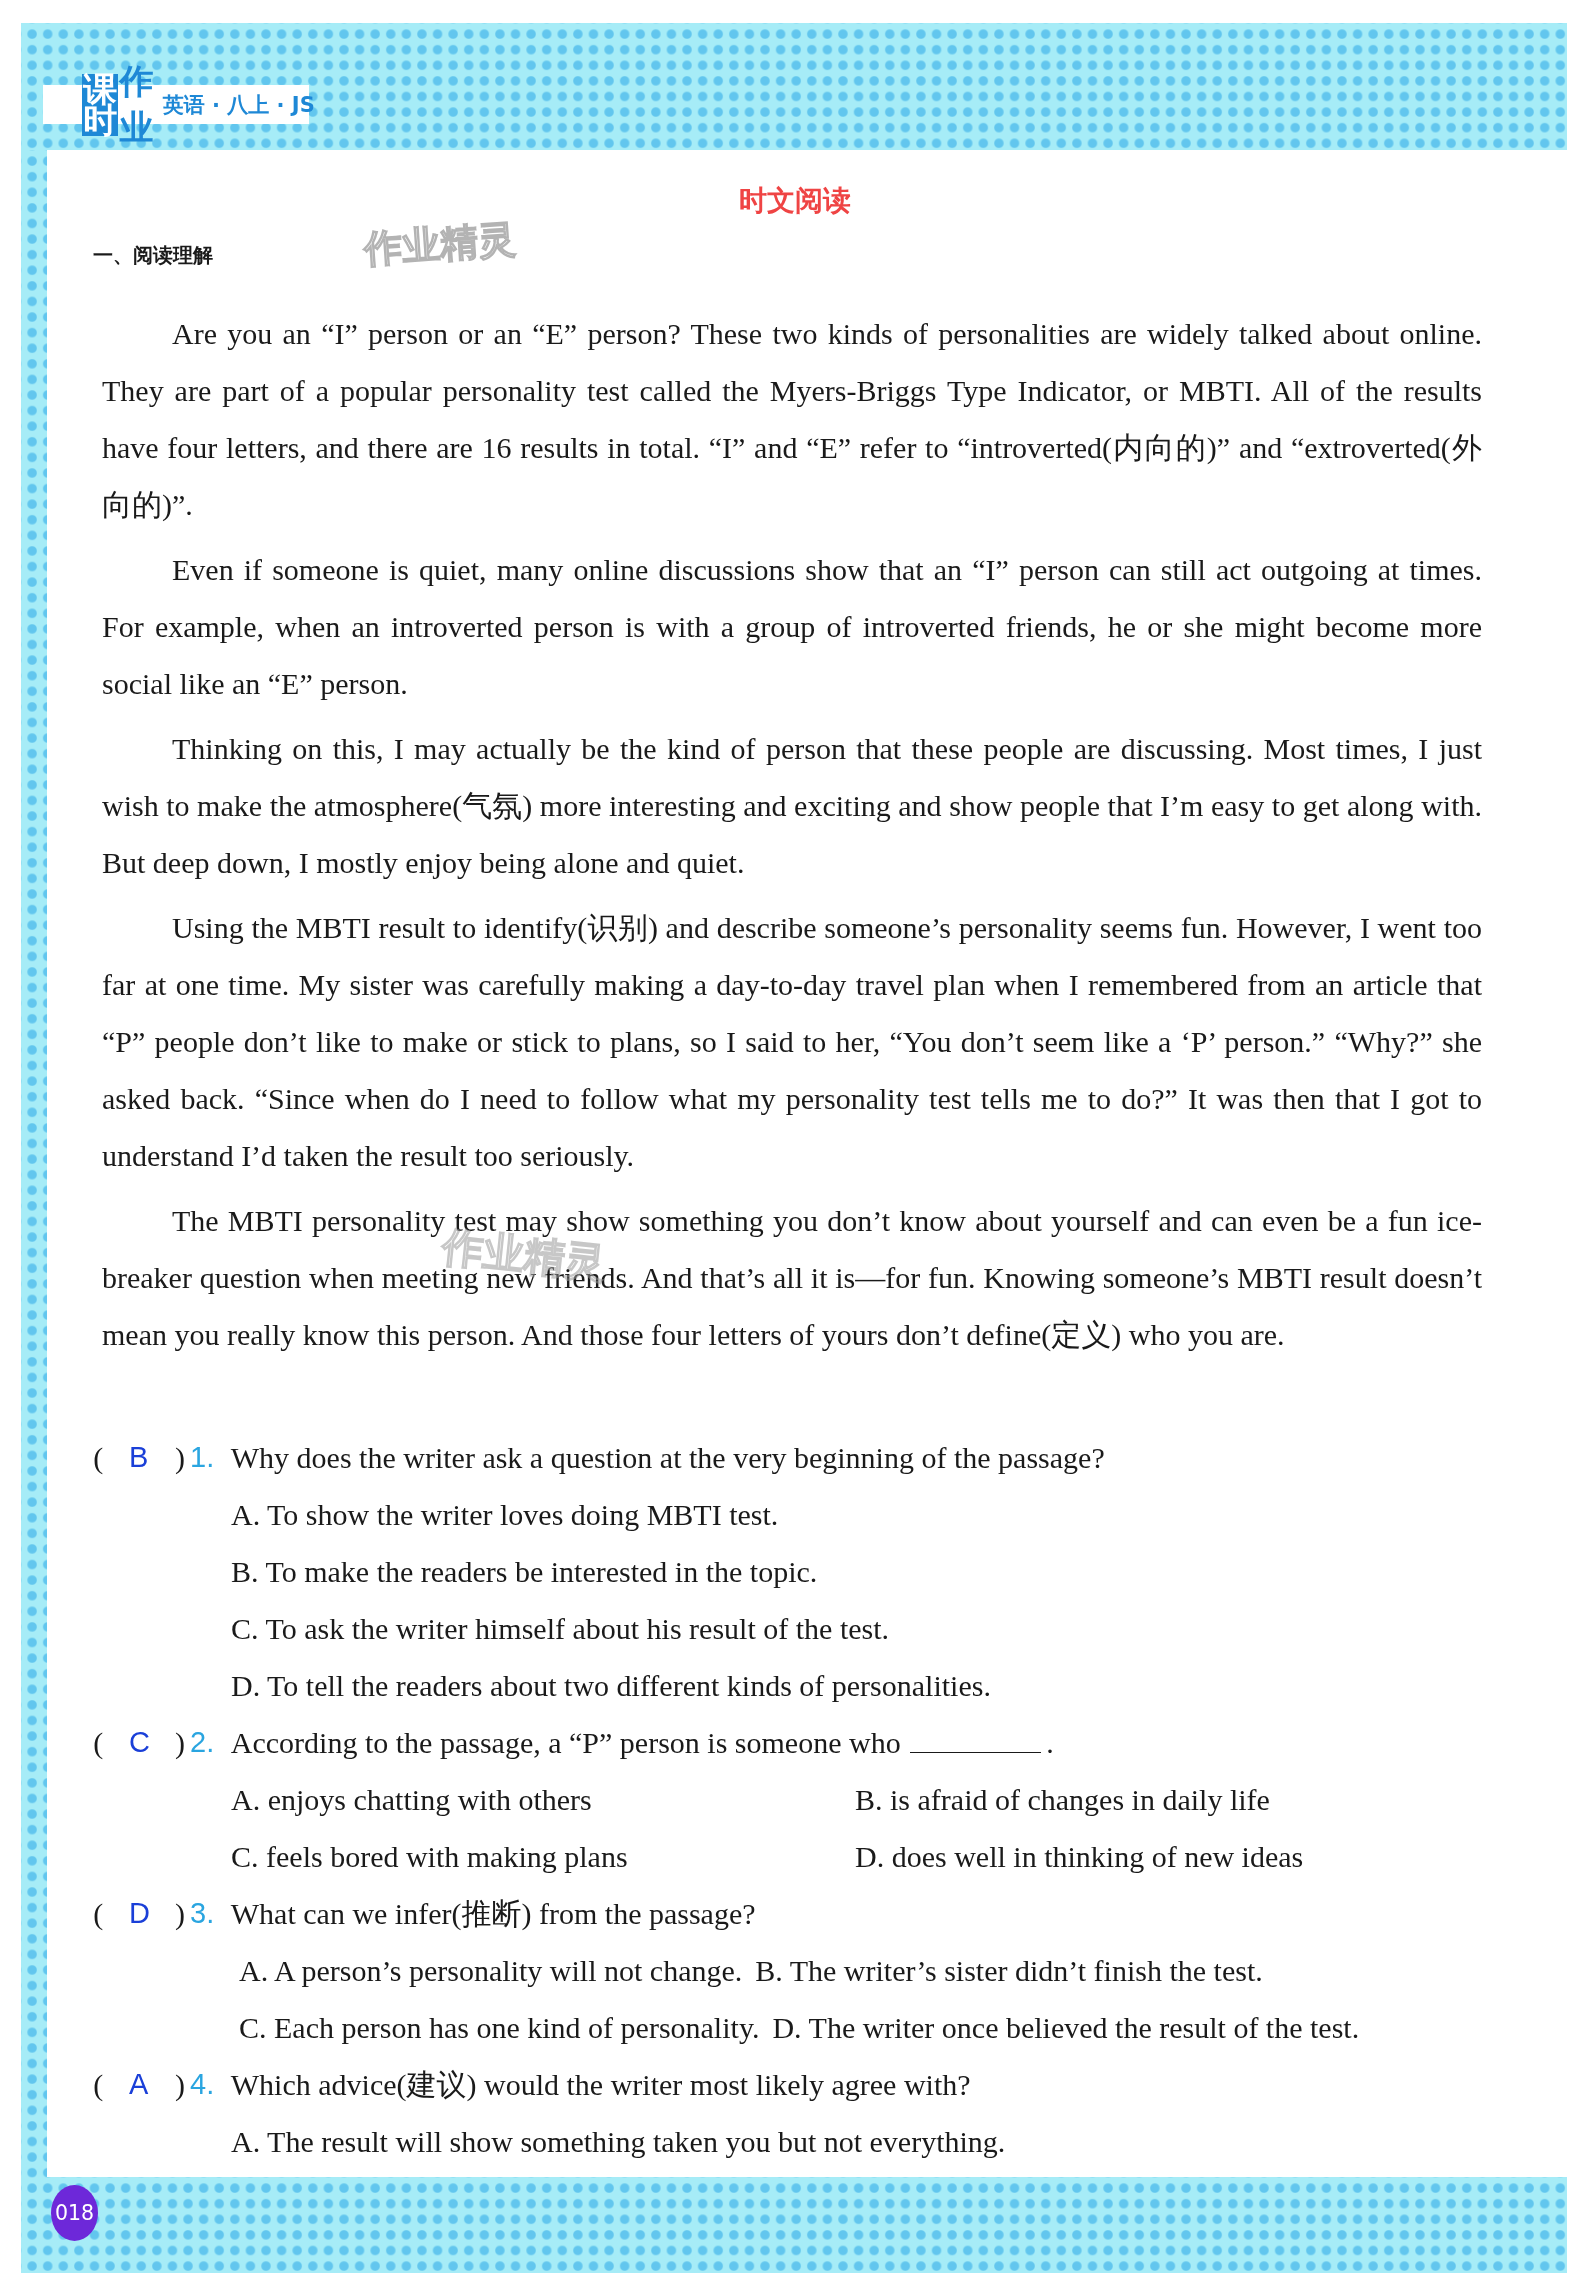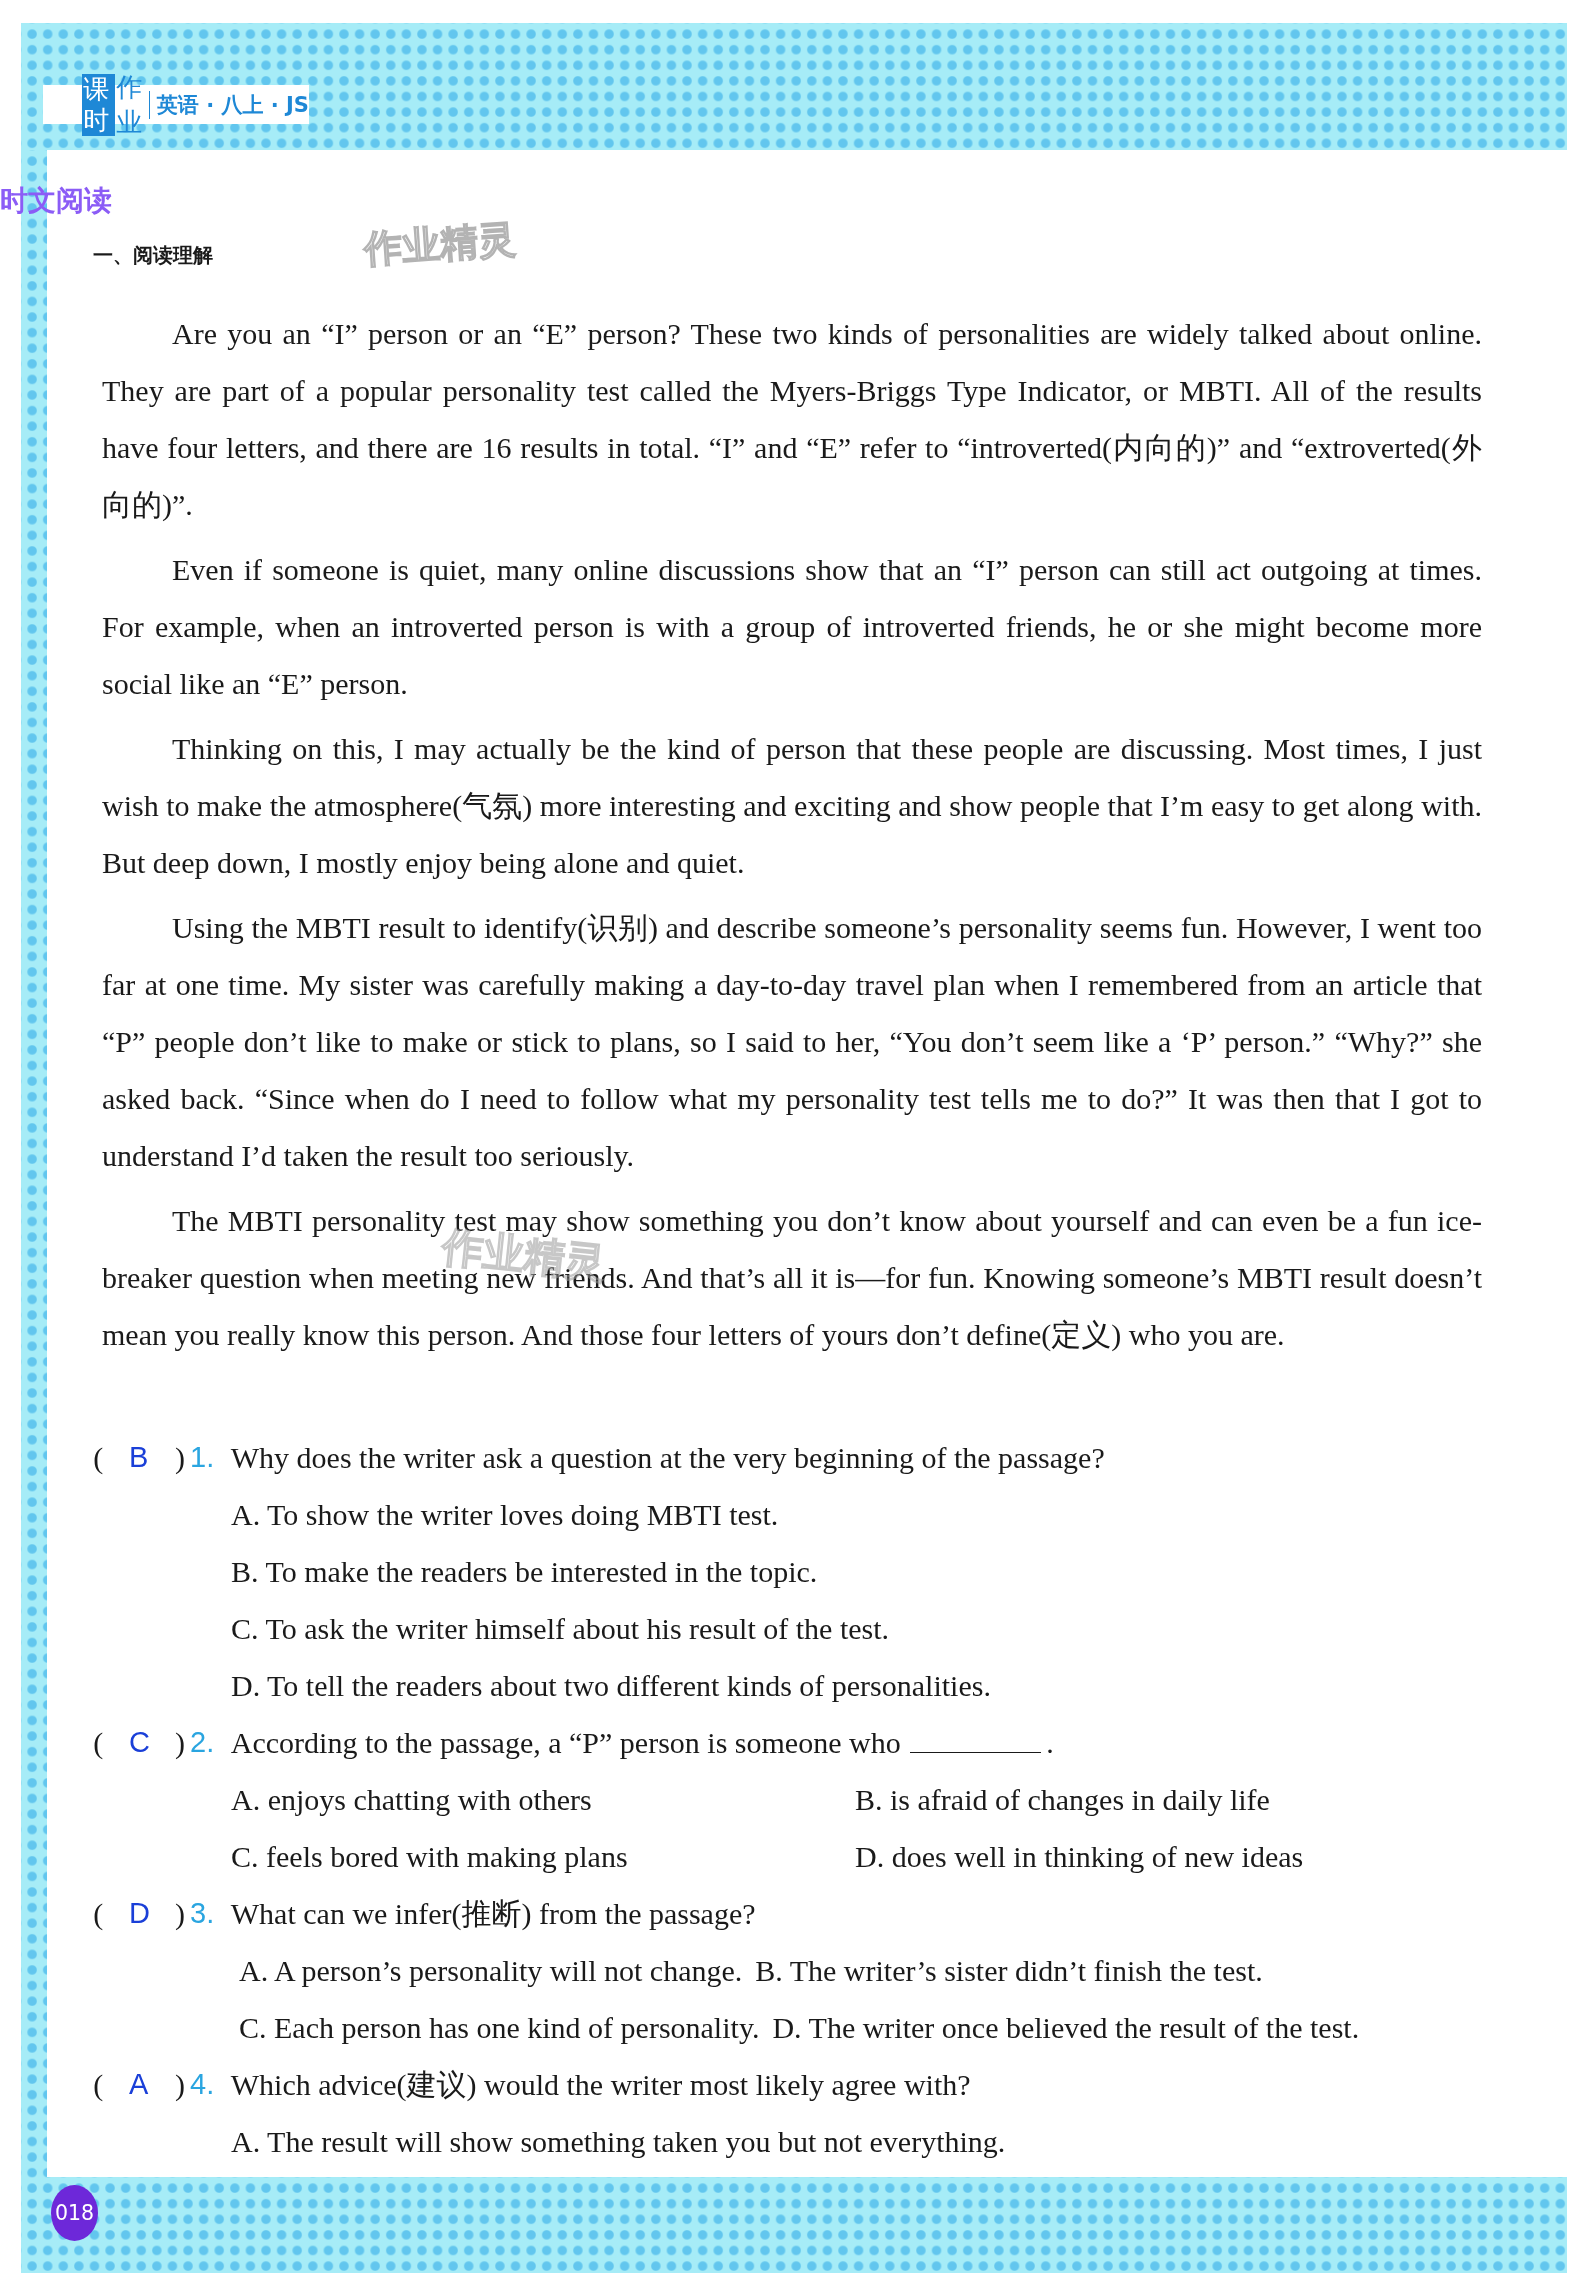--- a/index.html
+++ b/index.html
@@ -19,31 +19,31 @@
   #band-left { position: absolute; left: 20.5px; top: 150px; width: 26px; height: 2027px; }
   #band-bottom { position: absolute; left: 20.5px; top: 2177px; width: 1546px; height: 96px; }
   #content-bg { position: absolute; left: 47px; top: 150px; width: 1520px; height: 2027px; background: #fff; }
 
   #brand {
     position: absolute; left: 43px; top: 85px; width: 266px; height: 39px;
     background: #fff; display: flex; align-items: center;
   }
   #brand-logo {
     display: flex; align-items: center; height: 33px; margin-left: 24.6px;
-    font-family: "DejaVu Sans", sans-serif; font-weight: normal; font-size: 26px; color: #1e88d6;
+    font-family: "DejaVu Sans", sans-serif; font-weight: bold; font-size: 34px; color: #1e88d6;
     letter-spacing: -0.8px;
     padding-left: 14px;
   }
   #brand-logo .boxed { background: #1e88d6; color: #fff; padding: 0 1.6px; line-height: 31px; margin-right: 1.6px; }
   #brand-sep { width: 1.6px; height: 28px; background: #1e88d6; margin: 0 6.6px 0 3.3px; }
   #brand-subject { font-family: "DejaVu Sans", sans-serif; font-size: 21px; color: #1e88d6; white-space: nowrap; font-weight: bold; }
 
   #page-title {
-    position: absolute; left: 0; width: 1590px; top: 182px; text-align: left;
-    font-family: "DejaVu Sans", sans-serif; font-size: 28px; color: #8b5cf6; font-weight: bold;
+    position: absolute; left: 0; width: 1590px; top: 182px; text-align: center;
+    font-family: "DejaVu Sans", sans-serif; font-size: 28px; color: #ef4444; font-weight: bold;
   }
   #section-heading {
     position: absolute; left: 93px; top: 242px;
     font-family: Liberation Mono, monospace; font-size: 20px; font-weight: bold; color: #1a1a1a;
   }
   .watermark {
     position: absolute; font-family: "DejaVu Sans", sans-serif; font-weight: bold;
     color: transparent; -webkit-text-stroke: 1.2px #9a9a9a; opacity: 0.75;
     transform: rotate(-4deg);
   }

